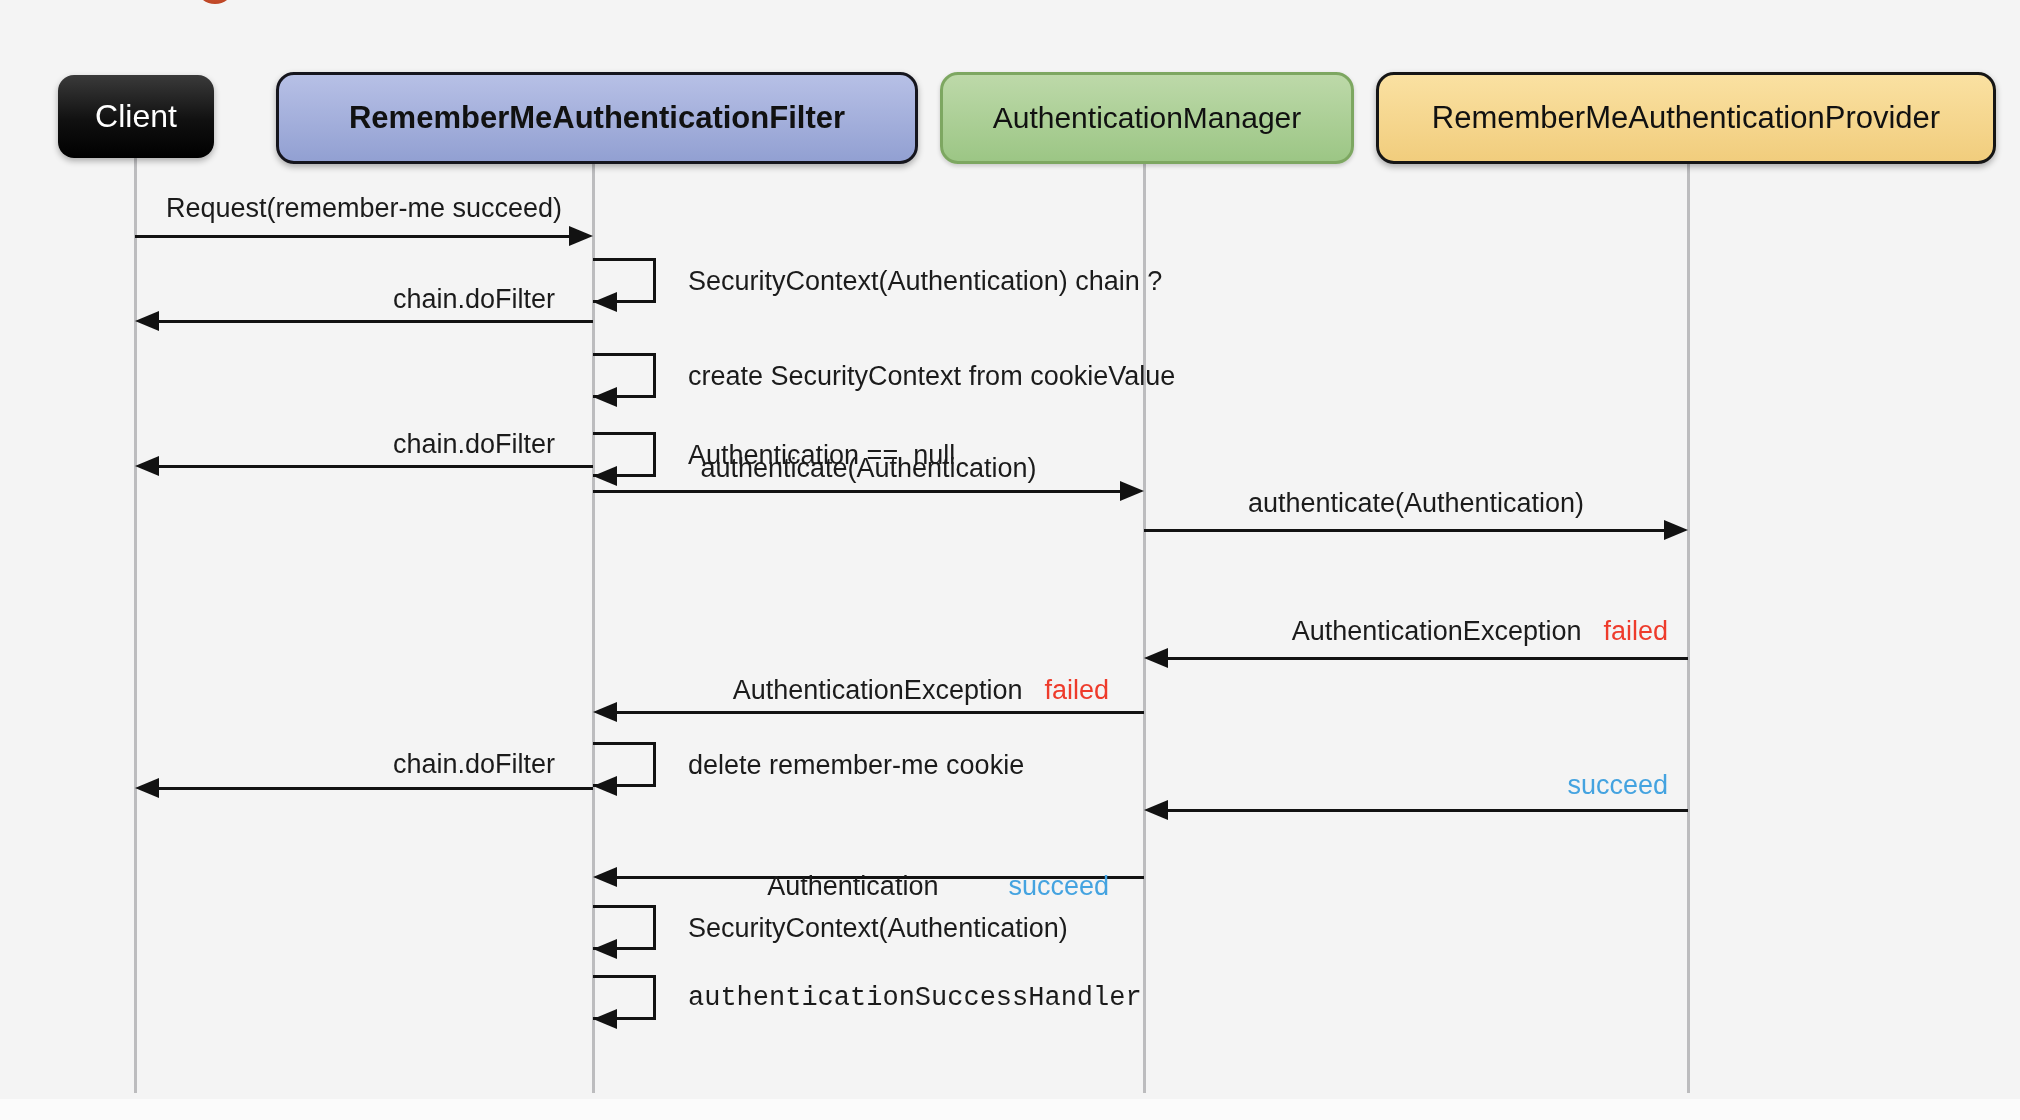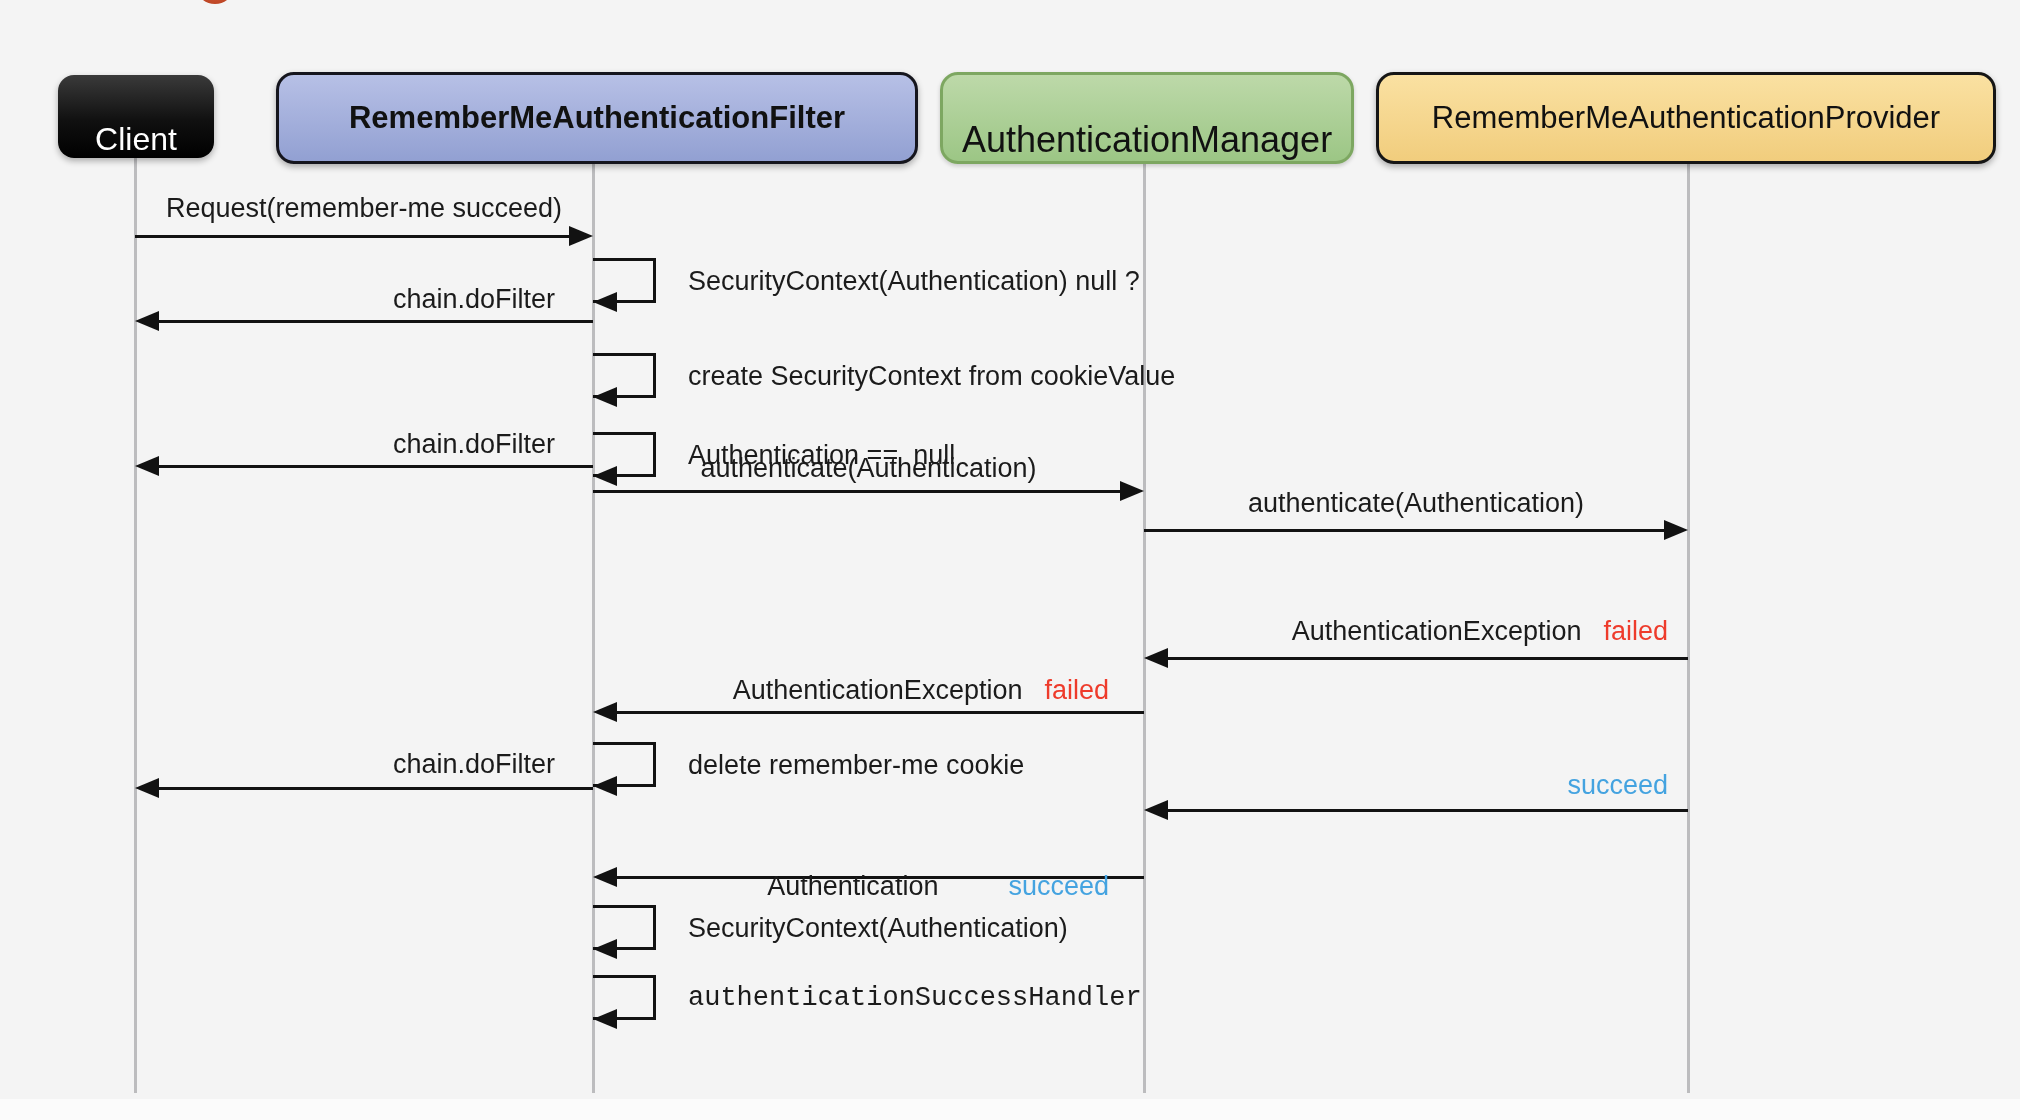--- a/index.html
+++ b/index.html
@@ -25,35 +25,33 @@
     display:flex;align-items:center;justify-content:center;
     font-size:30px;color:#111;
     border-radius:18px;
     box-shadow:0 3px 6px rgba(0,0,0,0.30);
   }
   .p-client{
     left:58px;top:75px;width:156px;height:83px;
     background:linear-gradient(180deg,#3a3a3a,#101010 55%,#000);
     color:#fff;border-radius:16px;
     font-size:32px;
-    align-items:flex-end;
   }
   .p-filter{
     left:276px;top:72px;width:636px;height:86px;
     background:linear-gradient(180deg,#b7c0e6,#92a0d2);
     border:3px solid #15151d;
     font-weight:bold;font-size:31px;
   }
   .p-manager{
     left:940px;top:72px;width:408px;height:86px;
     background:linear-gradient(180deg,#bdd9a9,#9cc685);
     border:3px solid #7da761;
     box-shadow:0 2px 4px rgba(0,0,0,0.18);
-    font-size:36px;
-    align-items:flex-end;
+    font-size:30px;
   }
   .p-provider{
     left:1376px;top:72px;width:614px;height:86px;
     background:linear-gradient(180deg,#fae1a2,#f1cd7d);
     border:3px solid #151515;
     font-weight:normal;font-size:31px;
   }
   .msg-line{position:absolute;height:3px;background:#121212;}
   .head-right{position:absolute;width:0;height:0;
     border-top:10px solid transparent;border-bottom:10px solid transparent;
@@ -94,21 +92,21 @@
   </div>
   <div>
       <div>
         <div class="msg-line" style="left: 135px; width: 438px; top: 234.5px;"></div>
         <div class="head-right" style="left: 569px; top: 226px;"></div>
         <div class="msg-label" style="top: 191px; left: 364px; transform: translateX(-50%);"><span>Request(remember-me succeed)</span></div>
       </div>
       <div>
         <div class="self-loop" style="left: 593px; top: 258px; width: 63px; height: 45px;"></div>
         <div class="head-left" style="left: 593px; top: 291.5px;"></div>
-        <div class="msg-label" style="top: 264px; left: 688px;"><span>SecurityContext(Authentication) null ?</span></div>
+        <div class="msg-label" style="top: 264px; left: 688px;"><span>SecurityContext(Authentication) chain ?</span></div>
       </div>
       <div>
         <div class="msg-line" style="left: 155px; width: 438px; top: 319.5px;"></div>
         <div class="head-left" style="left: 135px; top: 311px;"></div>
         <div class="msg-label" style="top: 282px; right: 1465px;"><span>chain.doFilter</span></div>
       </div>
       <div>
         <div class="self-loop" style="left: 593px; top: 353px; width: 63px; height: 45px;"></div>
         <div class="head-left" style="left: 593px; top: 386.5px;"></div>
         <div class="msg-label" style="top: 359px; left: 688px;"><span>create SecurityContext from cookieValue</span></div>

